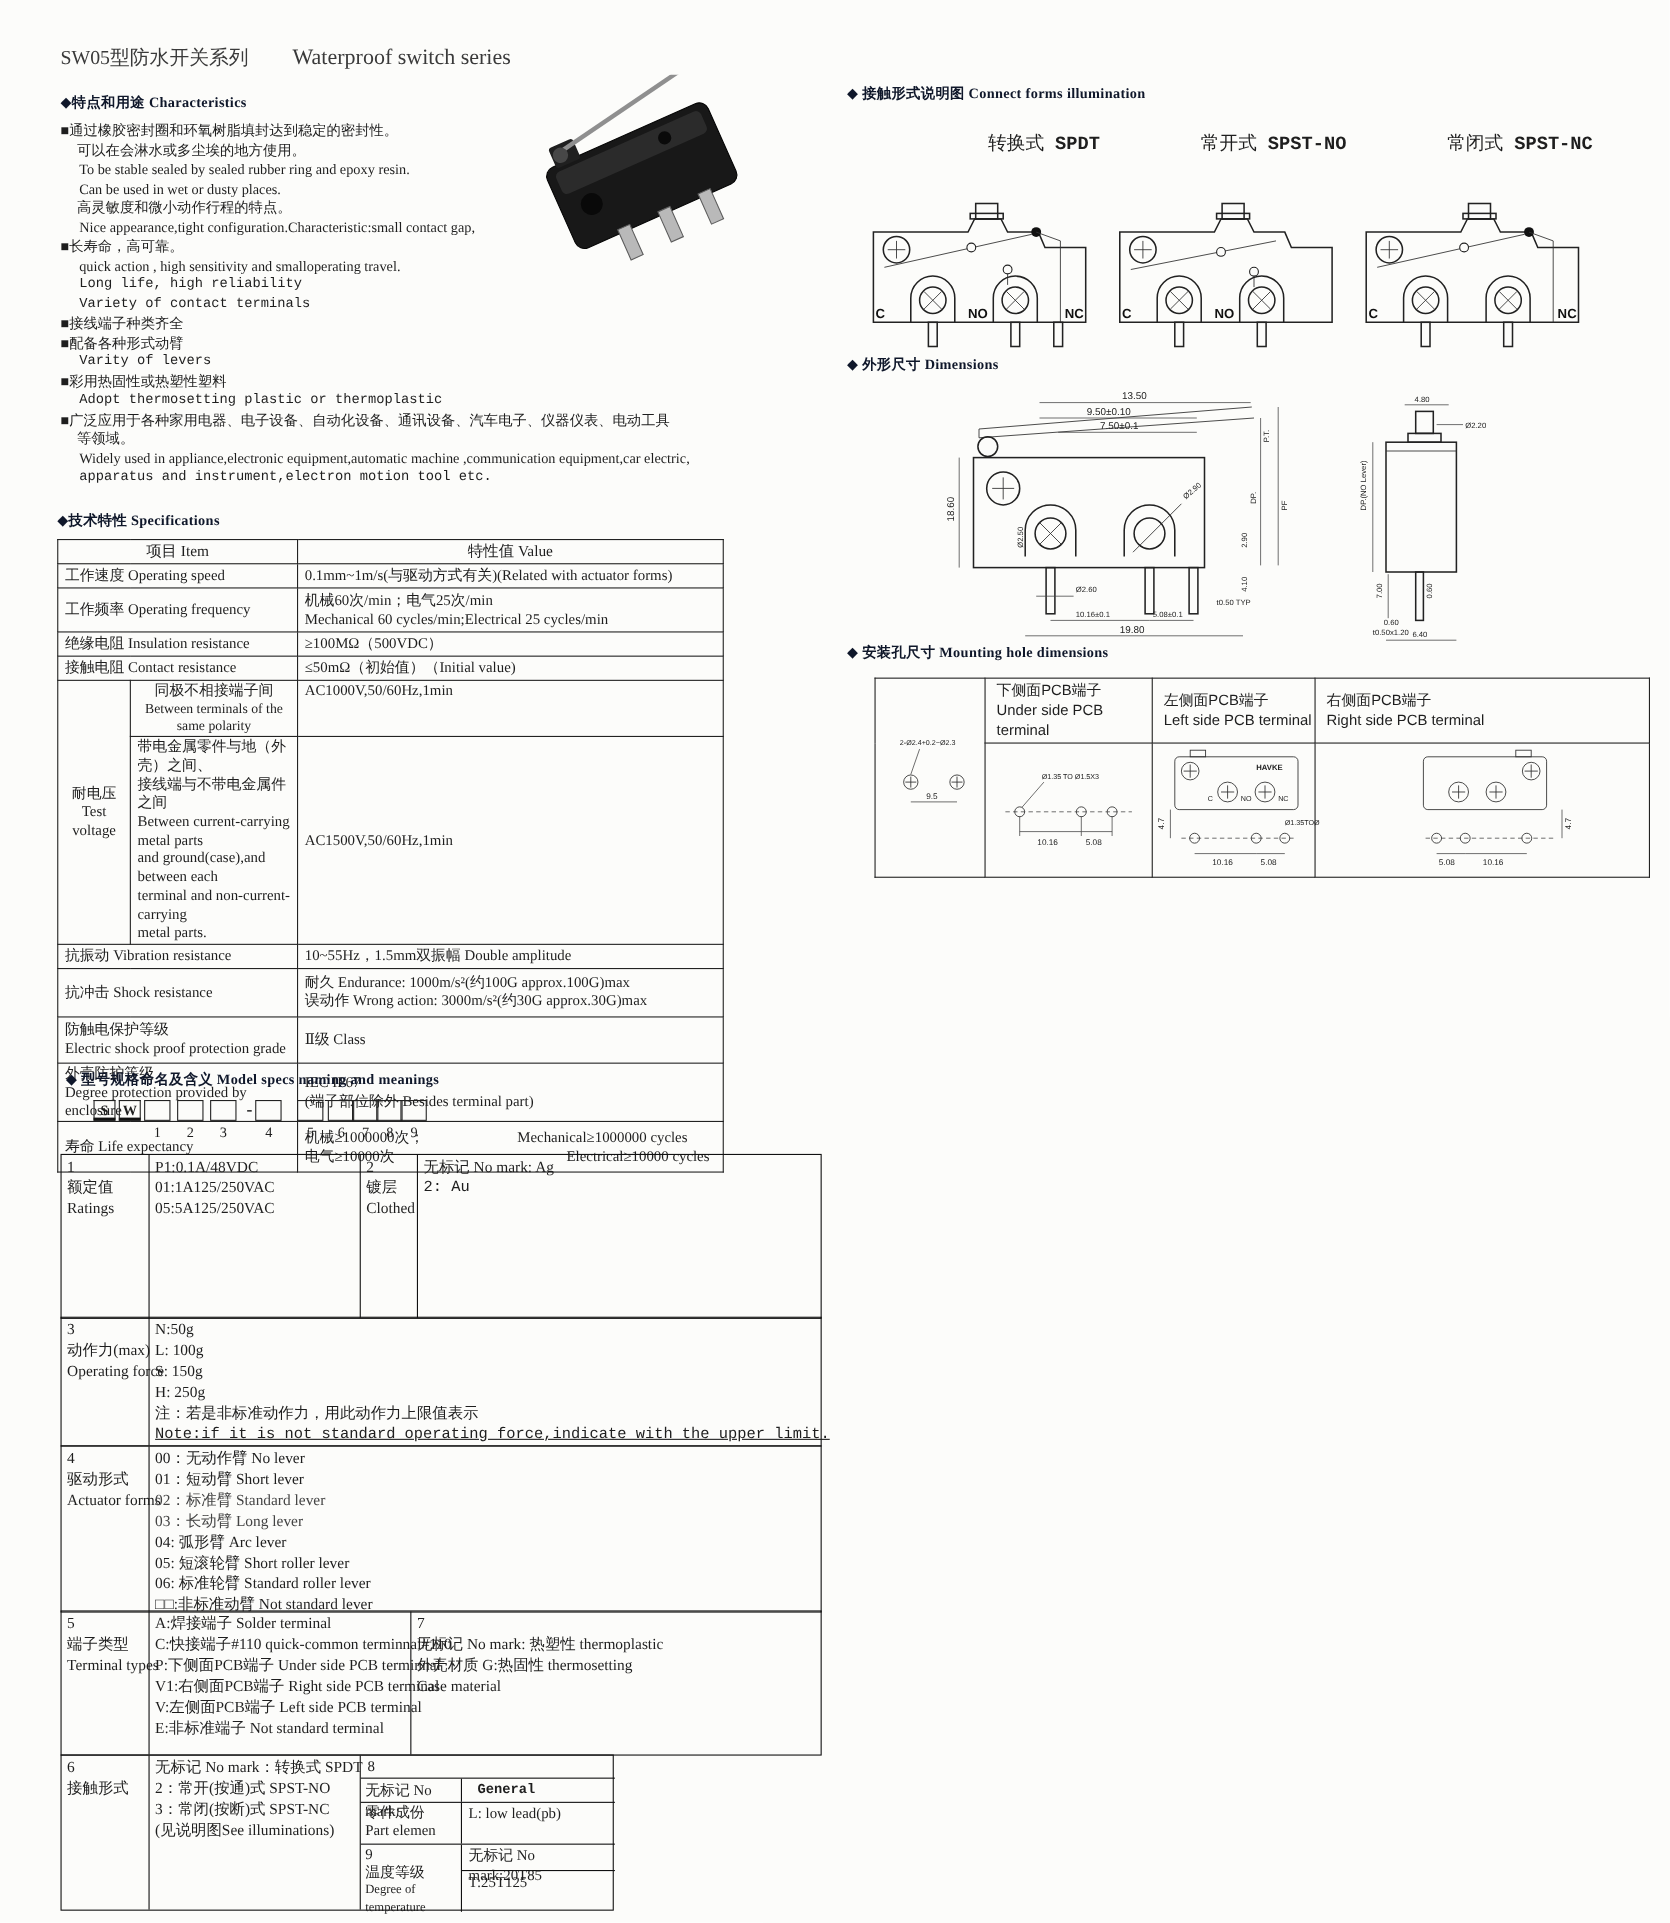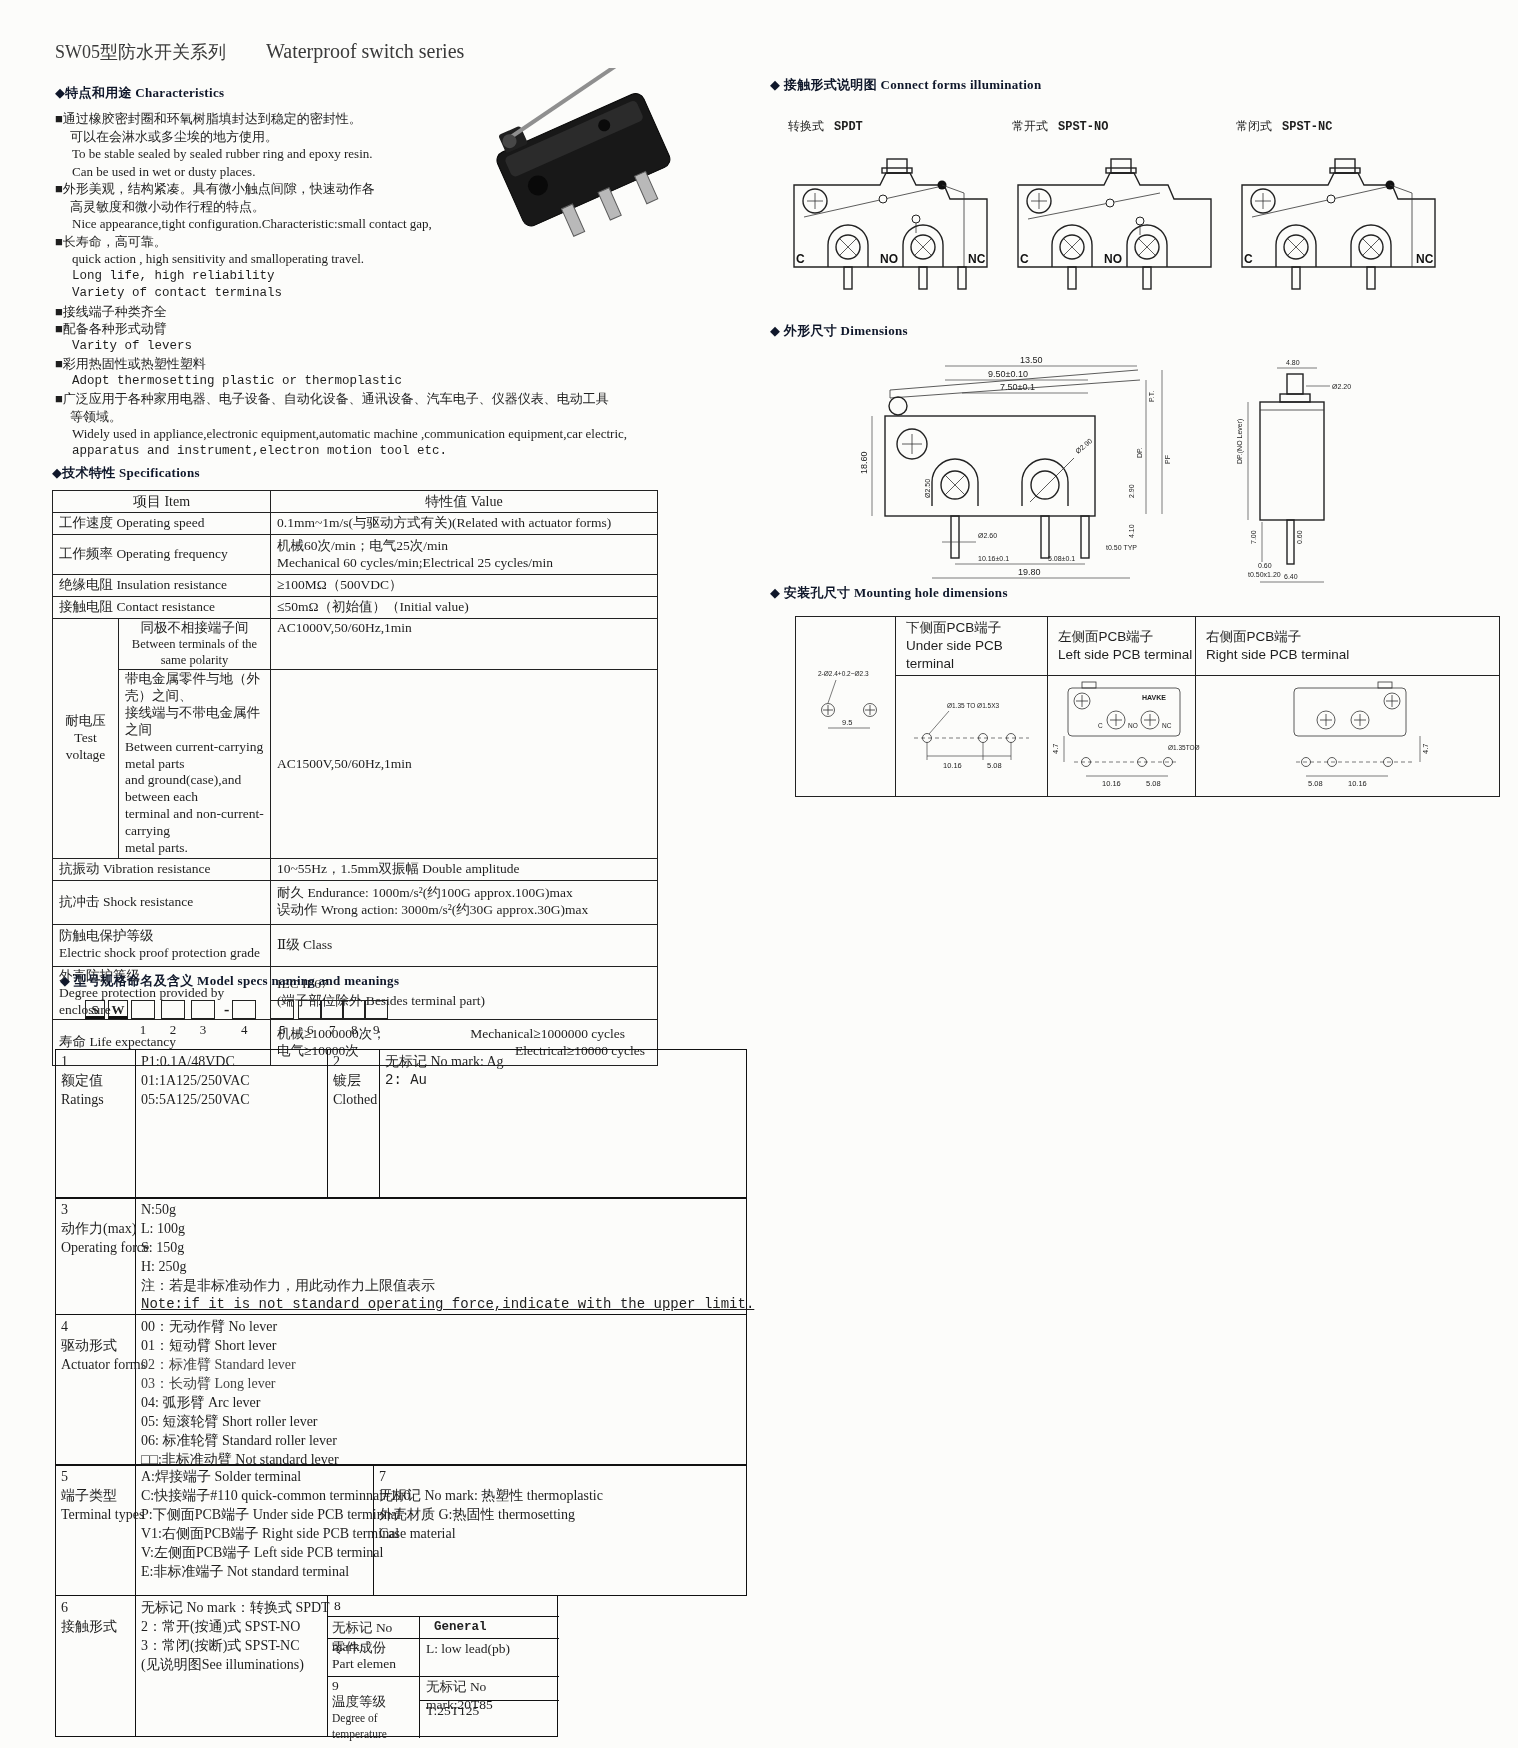--- a/index.html
+++ b/index.html
@@ -23,21 +23,21 @@
   .specs { width:606px; font-size:13.5px; line-height:1.25; table-layout:fixed; }
   .specs td { border:1px solid #222; padding:1px 6px; vertical-align:middle; }
   .specs .hdr td { text-align:center; font-size:14px; }
   .specs .ctr { text-align:center; }
   .lifeln { display:flex; }
   .lifeln span:last-child { margin-left:auto; padding-right:26px; }
   .lifeln.l2 span:last-child { padding-right:6px; }
 
   
   .sw-col { display:inline-block; width:212px; vertical-align:top; }
-  .sw-lab { text-align:left; font-size:12px; margin-bottom:4px; white-space:nowrap; }
+  .sw-lab { text-align:right; font-size:17px; margin-bottom:24px; white-space:nowrap; }
   .sw-lab .code { font-family:"Liberation Mono","DejaVu Sans Mono",monospace; font-weight:bold; margin-left:10px; }
   svg .oln { fill:none; stroke:#222; stroke-width:1.4; }
   svg .thin { fill:none; stroke:#333; stroke-width:.8; }
   svg .dimln { fill:none; stroke:#444; stroke-width:.7; }
   .sw-svg text { font-family:"Liberation Sans","DejaVu Sans",sans-serif; font-size:12px; font-weight:bold; fill:#111; }
   .dim-svg text, .m-svg text { font-family:"Liberation Sans","DejaVu Sans",sans-serif; font-size:9px; fill:#222; }
   .dim-svg text.sm, .m-svg text.sm { font-size:7px; }
   .m-svg text.t6 { font-size:6.5px; }
   .m-svg text.t7 { font-size:7.5px; }
   .m-svg text.brand { font-size:7px; font-weight:bold; }
@@ -79,21 +79,20 @@
     <span>SW05型防水开关系列</span><span class="en">Waterproof switch series</span>
   </div>
 
   <div class="abs hd" style="left:55px; top:84px;">◆特点和用途 Characteristics</div>
 
   <div class="abs" style="left:55px; top:110px; width:660px;">
     <div class="ln">■通过橡胶密封圈和环氧树脂填封达到稳定的密封性。</div>
     <div class="ln cn2">可以在会淋水或多尘埃的地方使用。</div>
     <div class="ln en">To be stable sealed by sealed rubber ring and epoxy resin.</div>
     <div class="ln en">Can be used in wet or dusty places.</div>
-    <div class="ln">■外形美观，结构紧凑。具有微小触点间隙，快速动作各</div>
     <div class="ln cn2">高灵敏度和微小动作行程的特点。</div>
     <div class="ln en">Nice appearance,tight configuration.Characteristic:small contact gap,</div>
     <div class="ln">■长寿命，高可靠。</div>
     <div class="ln en">quick action , high sensitivity and smalloperating travel.</div>
     <div class="ln mono">Long life, high reliability</div>
     <div class="ln mono">Variety of contact terminals</div>
     <div class="ln">■接线端子种类齐全</div>
     <div class="ln">■配备各种形式动臂</div>
     <div class="ln mono">Varity of levers</div>
     <div class="ln">■彩用热固性或热塑性塑料</div>

